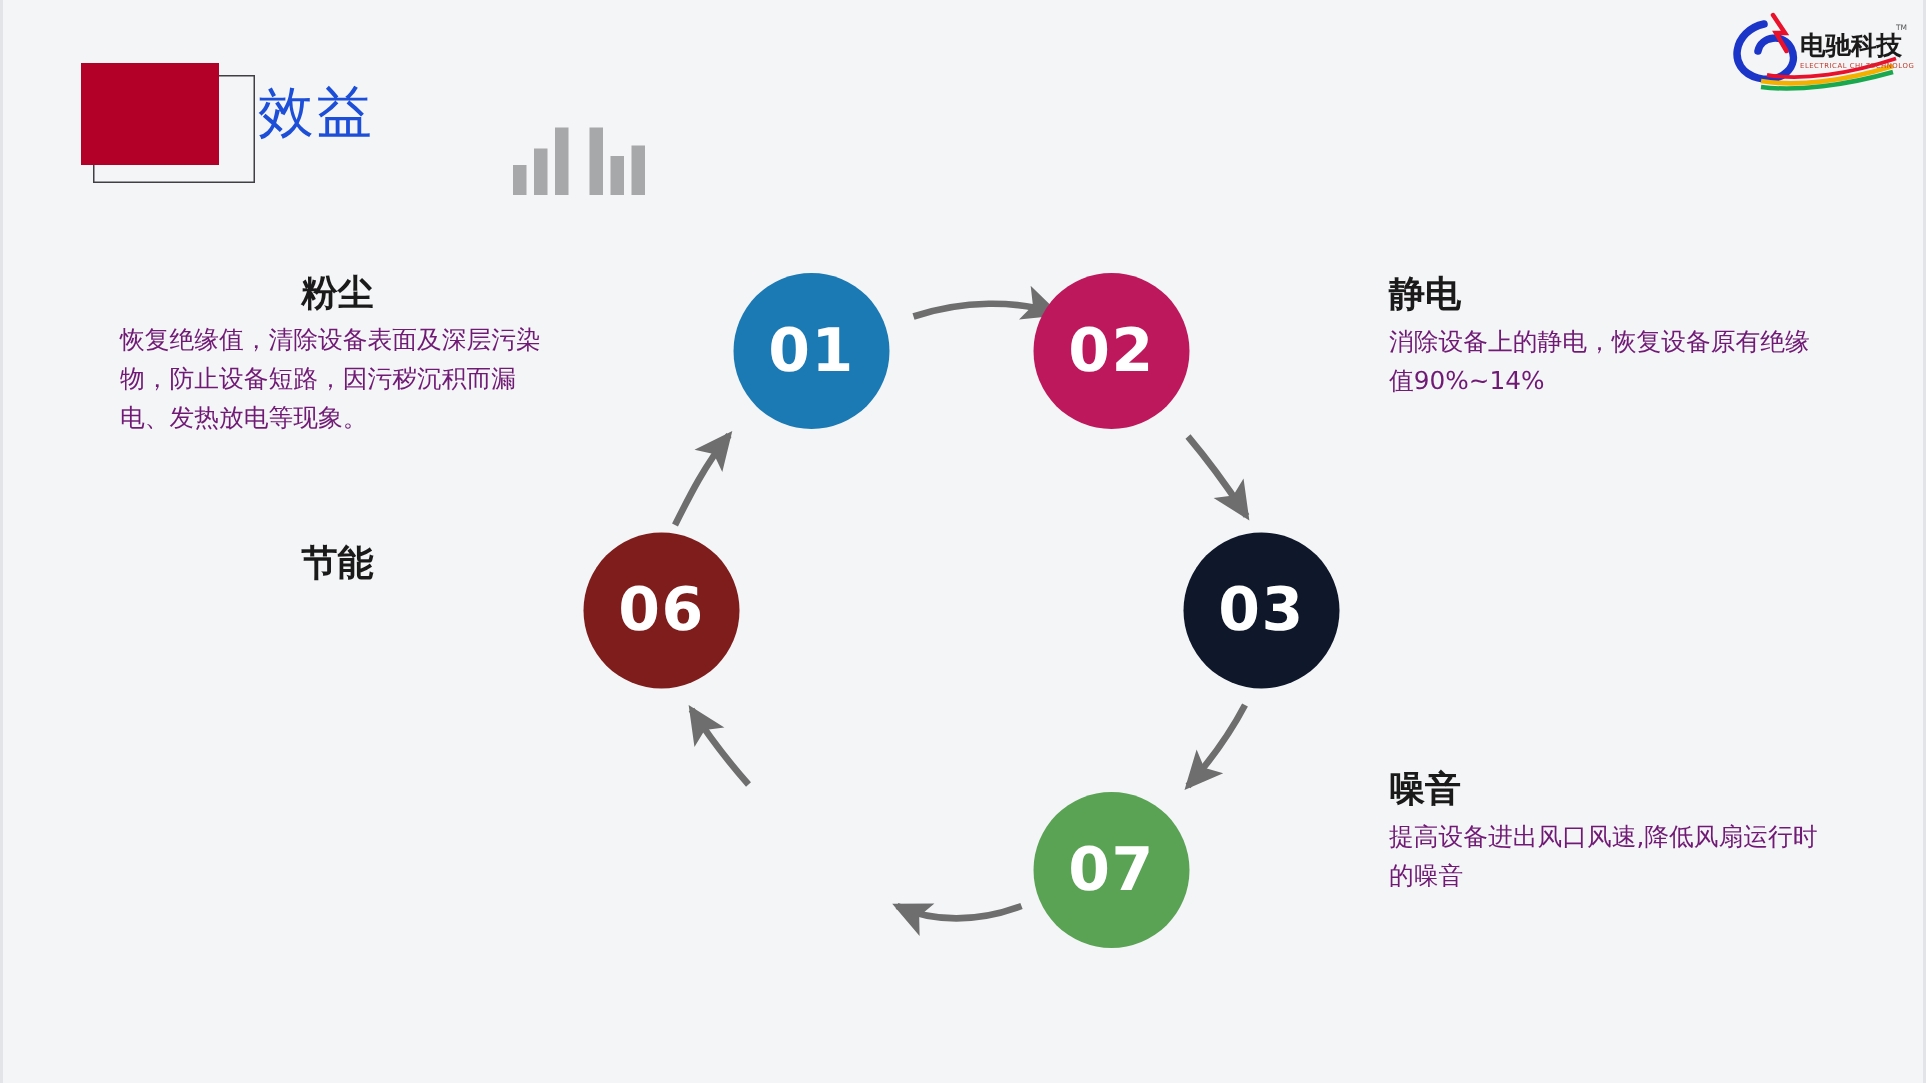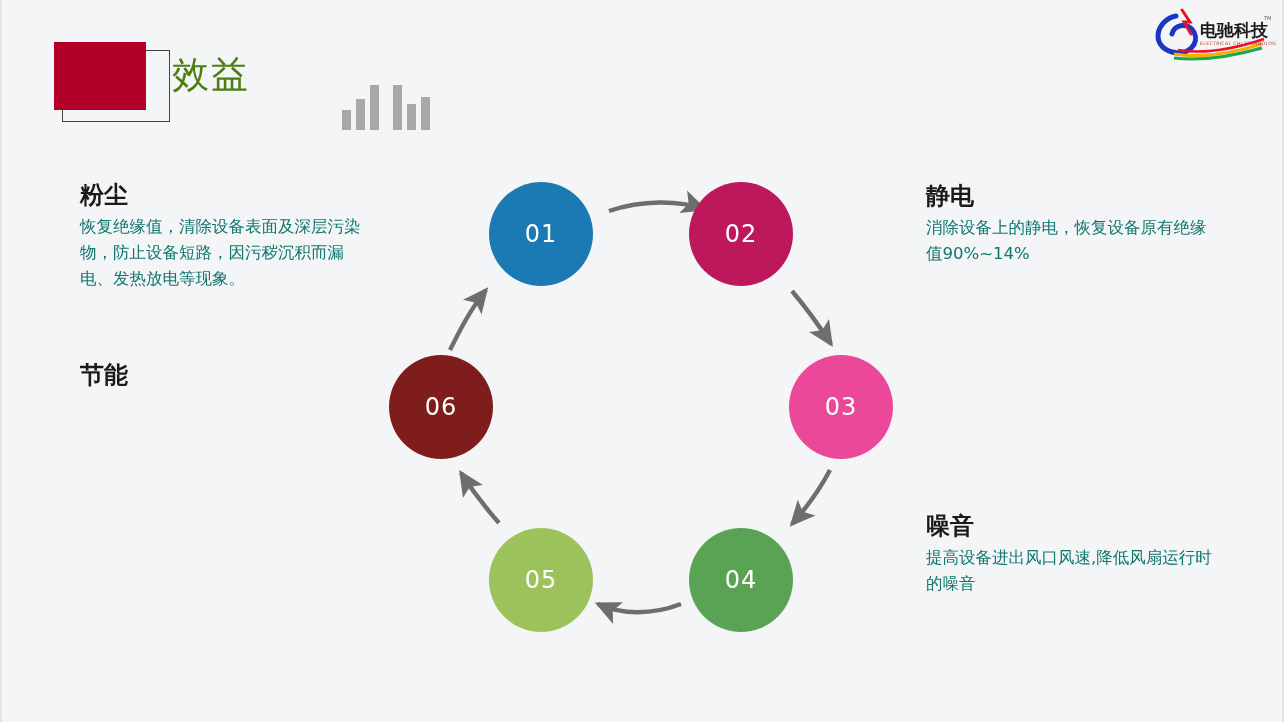--- a/index.html
+++ b/index.html
@@ -29,21 +29,21 @@
     background:#f4f5f7;
   }
   #badge-fill {
     position:absolute; left:10px; top:6px;
     width:92px; height:68px;
     background:#b30029;
   }
   #badge-word {
     position:absolute; left:170px; top:50px;
     font-size:37px; font-weight:400;
-    color:#4d7c0f;
+    color:#1d4ed8;
     letter-spacing:2px;
     font-family:"DejaVu Sans", sans-serif;
   }
 
   #title-wrap {
     position:absolute; left:340px; top:68px;
     display:flex; align-items:flex-end; gap:14px;
     height:62px;
   }
   .bars { display:flex; align-items:flex-end; gap:5px; height:48px; }
@@ -63,44 +63,44 @@
 
   
   #logo { position:absolute; right:6px; top:2px; width:138px; height:62px; }
 
   
   #diagram { position:absolute; left:0; top:0; width:1284px; height:722px; }
   .node {
     position:absolute;
     width:104px; height:104px; border-radius:50%;
     display:flex; align-items:center; justify-content:center;
-    color:#ffffff; font-size:24px; font-weight:normal;
+    color:#ffffff; font-size:40px; font-weight:bold;
     font-family:"DejaVu Sans", sans-serif;
     letter-spacing:1px;
   }
   #node-01 { left:487px; top:182px; }
   #node-02 { left:687px; top:182px; }
   #node-03 { left:787px; top:355px; }
   #node-04 { left:687px; top:528px; }
   #node-05 { left:487px; top:528px; }
   #node-06 { left:387px; top:355px; }
 
   
   .blk { position:absolute; width:290px; }
   .blk h3 {
     font-size:24px; font-weight:bold; color:#1a1a1a;
     font-family:"DejaVu Sans", sans-serif;
     margin-bottom:6px; line-height:1.1;
   }
   .blk p {
-    font-size:16.5px; color:#0f766e; line-height:1.55;
+    font-size:16.5px; color:#701a75; line-height:1.55;
     font-family:"DejaVu Sans", sans-serif;
   }
   .blk.left { left:78px; text-align:left; }
-  .blk.left h3 { text-align:left; }
+  .blk.left h3 { text-align:center; }
   .blk.right { left:924px; text-align:left; }
 
   #blk-dust      { top:182px; }
   #blk-energy    { top:362px; }
   #blk-corrosion { top:512px; }
   #blk-static    { top:183px; }
   #blk-temp      { top:348px; }
   #blk-noise     { top:513px; }
 </style>
 </head>
@@ -148,23 +148,22 @@
     <path d="M607,211 C640,200 676,200 702,209" fill="none" stroke="#6e6e6e" stroke-width="4.4" marker-end="url(#ah)"></path>
     <path d="M790,291 C806,310 818,327 829,344" fill="none" stroke="#6e6e6e" stroke-width="4.4" marker-end="url(#ah)"></path>
     <path d="M828,470 C818,489 806,506 790,524" fill="none" stroke="#6e6e6e" stroke-width="4.4" marker-end="url(#ah)"></path>
     <path d="M679,604 C650,615 620,615 596,604" fill="none" stroke="#6e6e6e" stroke-width="4.4" marker-end="url(#ah)"></path>
     <path d="M497,523 C482,506 470,490 459,473" fill="none" stroke="#6e6e6e" stroke-width="4.4" marker-end="url(#ah)"></path>
     <path d="M448,350 C458,330 468,310 484,290" fill="none" stroke="#6e6e6e" stroke-width="4.4" marker-end="url(#ah)"></path>
   </svg>
 
   <div class="node" id="node-01" style="background:#1b79b4">01</div>
   <div class="node" id="node-02" style="background:#be185d">02</div>
-  <div class="node" id="node-03" style="background:#ec4899">03</div>
-  <div class="node" id="node-04" style="background:#5aa355">04</div>
-  <div class="node" id="node-05" style="background:#9cc35b">05</div>
+  <div class="node" id="node-03" style="background:#0f172a">03</div>
+  <div class="node" id="node-04" style="background:#5aa355">07</div>
   <div class="node" id="node-06" style="background:#7f1d1d">06</div>
 
   <div class="blk left" id="blk-dust">
     <h3>粉尘</h3>
     <p>恢复绝缘值，清除设备表面及深层污染物，防止设备短路，因污秽沉积而漏电、发热放电等现象。</p>
   </div>
 
   <div class="blk left" id="blk-energy">
     <h3>节能</h3>
   </div>

